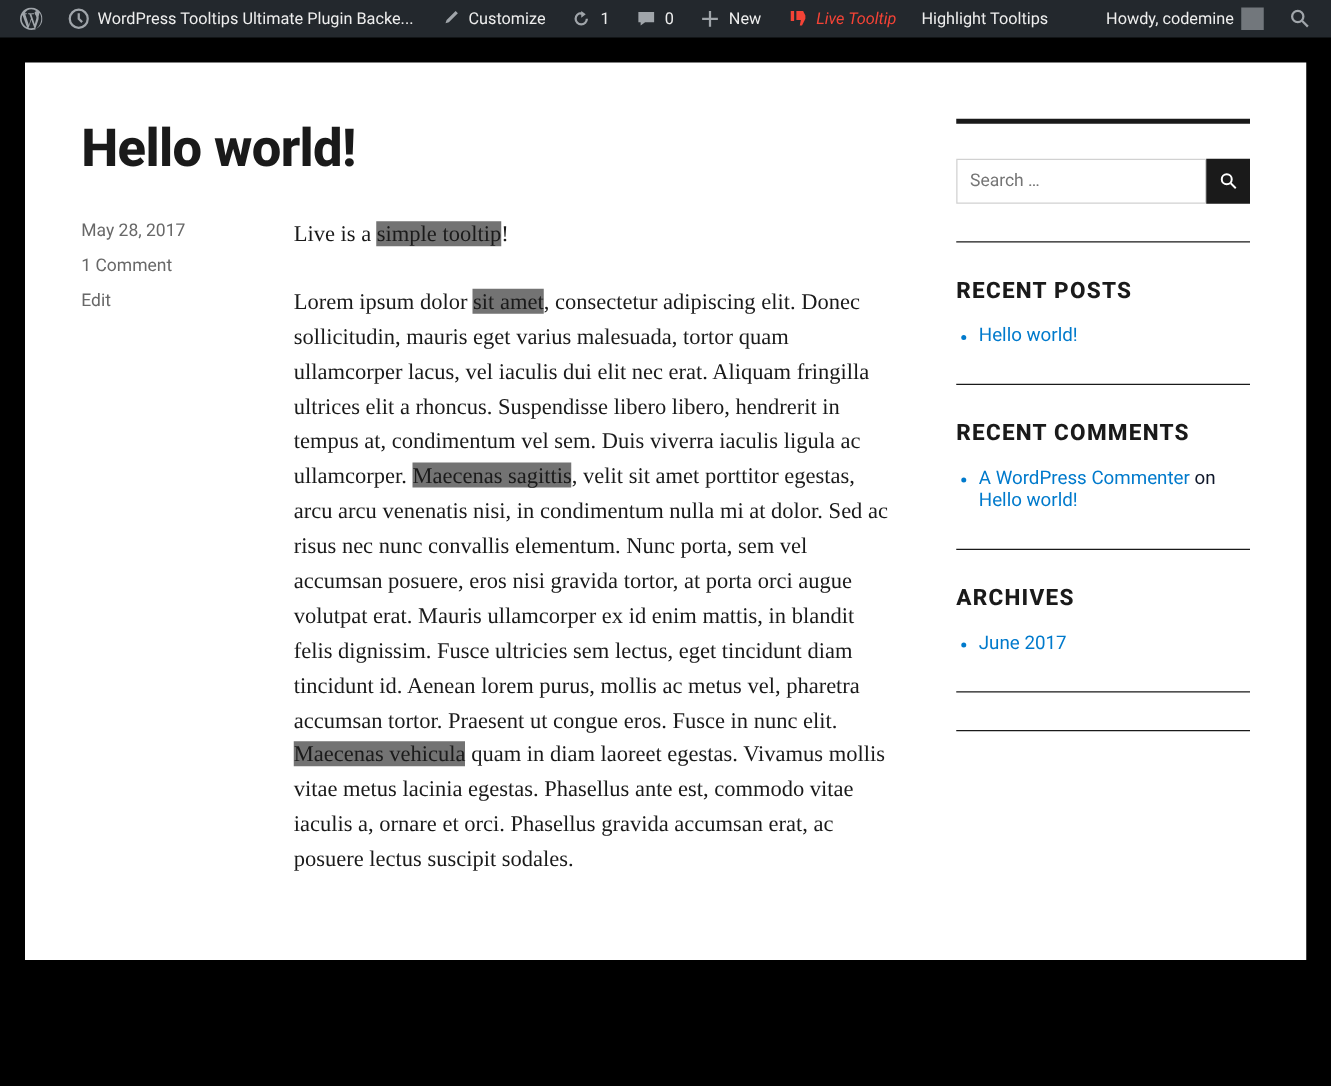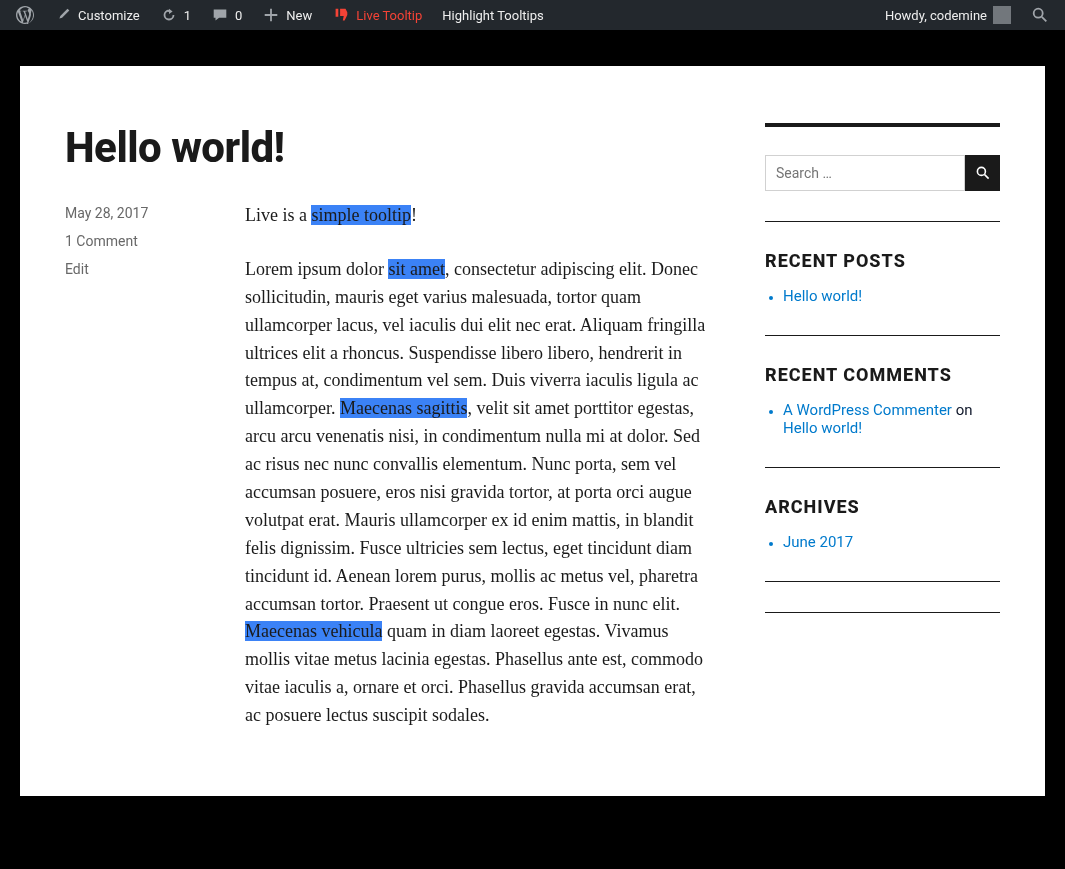--- a/index.html
+++ b/index.html
@@ -1,33 +1,33 @@
 <!DOCTYPE html>
 <html><head>
 <meta charset="utf-8">
 <style>
 html,body{margin:0;padding:0;font-family:-apple-system,BlinkMacSystemFont,"Segoe UI",Roboto,Helvetica,Arial,sans-serif;background:#000;}
 *{box-sizing:border-box;}
 .adminbar{height:30px;background:#23282d;color:#eee;display:flex;align-items:center;font-size:13px;padding:0 8px;gap:4px;}
 .adminbar .ab-item{display:flex;align-items:center;gap:6px;padding:0 8px;height:30px;cursor:pointer;color:#eee;}
-.adminbar .ab-item.red{color:#f44336;}
+.adminbar .ab-item.red{color:#f44336;font-style:italic;}
 .adminbar svg{width:18px;height:18px;fill:#a0a5aa;}
 .adminbar .spacer{flex:1;}
 .ab-avatar{width:18px;height:18px;background:#72777c;}
 .stage{padding:20px;}
-.page{background:#fff;max-width:1025px;margin:16px auto;padding:57px 45px 40px 45px;}
+.page{background:#fff;max-width:1025px;margin:0 auto;padding:45px 45px 40px 45px;}
 .container{display:flex;gap:50px;}
 .main-col{flex:1;}
 .title{font-size:42px;font-weight:800;color:#1a1a1a;margin:0 0 30px 0;letter-spacing:-0.5px;}
-.post-body{display:flex;gap:40px;}
+.post-body{display:flex;gap:30px;}
 .meta-col{width:140px;font-size:14px;color:#686868;line-height:1.7;}
 .meta-col .meta-item{margin-bottom:4px;}
 .content-col{flex:1;font-family:Georgia,serif;font-size:18px;line-height:1.55;color:#1a1a1a;}
 .content-col p{margin:0 0 26px 0;}
-.hl{background:#3b82f6;}
+.hl{background:#737373;}
 .sidebar{width:235px;}
 .sb-rule{border:none;border-top:4px solid #1a1a1a;margin:0 0 28px 0;}
 .sb-rule.thin{border-top:1px solid #1a1a1a;margin:30px 0 28px 0;}
 .search-row{display:flex;margin-bottom:10px;}
 .search-input{flex:1;border:1px solid #d1d1d1;padding:9px 10px;font-size:14px;color:#3b82f6;font-family:inherit;}
 .search-btn{width:36px;background:#1a1a1a;border:none;display:flex;align-items:center;justify-content:center;cursor:pointer;}
 .search-btn svg{fill:#fff;width:16px;height:16px;}
 .sb-heading{font-size:18px;font-weight:800;color:#1a1a1a;letter-spacing:1px;margin:0 0 16px 0;}
 .sb-list{margin:0;padding-left:18px;font-size:15px;color:#1a1a1a;}
 .sb-list li{margin-bottom:8px;}
@@ -36,20 +36,27 @@
 .sb-plain{color:#0f172a;}
 </style>
 </head>
 <body>
 
 <div class="adminbar">
   <div class="ab-item">
       <svg viewBox="0 0 20 20">
         <path d="M10 0C4.5 0 0 4.5 0 10s4.5 10 10 10 10-4.5 10-10S15.5 0 10 0zm-8.5 10c0-1.2.3-2.4.7-3.4l4 11C3.6 16.2 1.5 13.3 1.5 10zm8.5 8.5c-.8 0-1.6-.1-2.4-.3l2.5-7.4 2.6 7.2c0 .1 0 .1.1.1-.9.3-1.8.4-2.8.4zm1.2-12.5c.5 0 1-.1 1-.1.5 0 .4-.7 0-.7 0 0-1.4.1-2.3.1-.9 0-2.3-.1-2.3-.1-.5 0-.5.7-.1.7 0 0 .4.1.9.1l1.4 3.8-1.9 5.8-3.2-9.6c.5 0 1-.1 1-.1.5 0 .4-.7 0-.7 0 0-1.4.1-2.3.1H4C5.5 2.9 7.6 1.5 10 1.5c1.8 0 3.4.7 4.6 1.8h-.1c-.9 0-1.5.7-1.5 1.5 0 .7.4 1.3.9 2 .3.6.7 1.3.7 2.4 0 .7-.3 1.6-.7 2.8l-.8 2.8-3-8.8zm6.1-1.3c1 1.5 1.6 3.3 1.6 5.3 0 4.1-2.2 7.7-5.5 9.6l2.6-7.5c.5-1.2.6-2.2.6-3 0-.3 0-.6-.1-.9.3-1.2.6-2.4.8-3.5z"></path>
       </svg>
+    </div>
+  <div class="ab-item">
+      <svg viewBox="0 0 20 20">
+        <circle cx="10" cy="10" r="8" fill="none" stroke="#a0a5aa" stroke-width="2"></circle>
+        <path d="M10 5v5l3 3" stroke="#a0a5aa" stroke-width="2" fill="none"></path>
+      </svg>
+      <span>WordPress Tooltips Ultimate Plugin Backe...</span>
     </div>
   <div class="ab-item">
       <svg viewBox="0 0 20 20">
         <path d="M15 3l2 2-8 8-3 1 1-3 8-8z"></path>
       </svg>
       <span>Customize</span>
     </div>
   <div class="ab-item">
       <svg viewBox="0 0 20 20">
         <path d="M10 4a6 6 0 1 0 6 6h-2a4 4 0 1 1-4-4V3l4 3-4 3V6z"></path>

